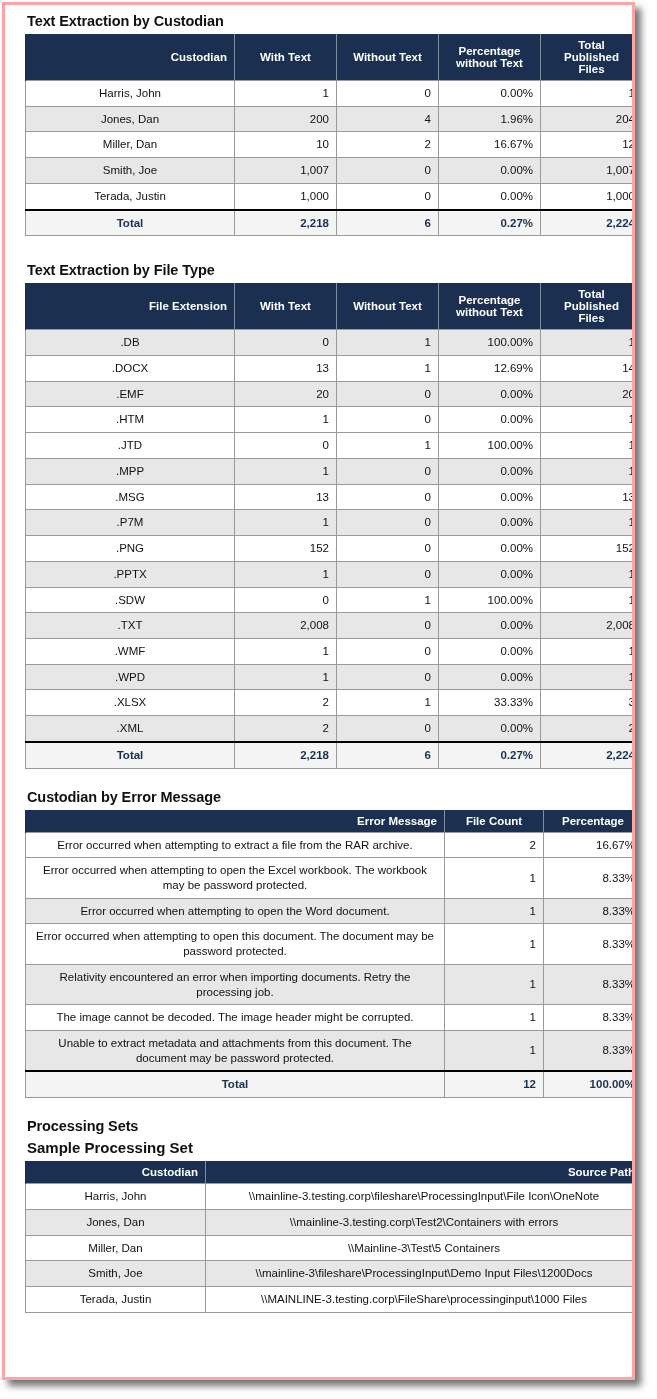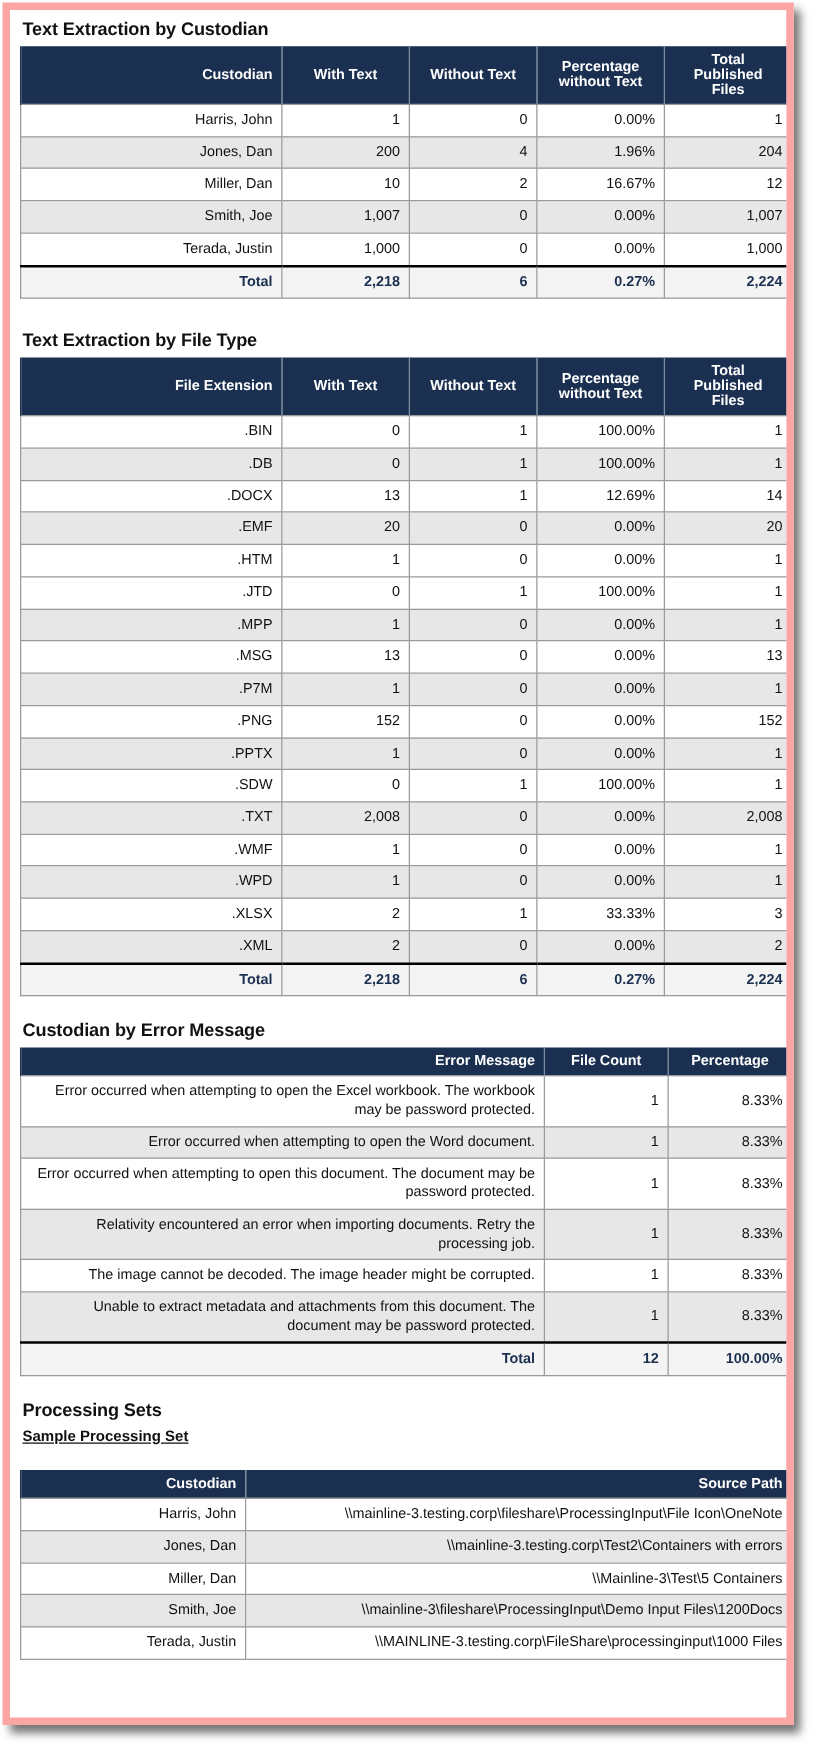--- a/index.html
+++ b/index.html
@@ -15,43 +15,43 @@
   }
 
   
   #page {
     position: absolute;
     left: 2px;
     top: 2px;
     width: 633px;
     height: 1378px;
     background: #ffffff;
-    border: 6px solid #fca5a5;
+    border: 3px solid #fca5a5;
     box-shadow: 6px 6px 7px rgba(0,0,0,0.55);
     box-sizing: border-box;
     overflow: hidden;
+    padding-left: 12px;
   }
   #inner {
     padding: 8px 8px 0 8px;
   }
 
   
   .section-title {
     font-size: 14.5px;
     font-weight: bold;
     color: #111111;
     margin: 0 0 5px 2px;
     letter-spacing: -0.1px;
   }
   .sub-title {
-    font-size: 12px;
+    font-size: 15px;
     font-weight: bold;
     color: #111111;
-    margin: 0 0 20px 2px;
-    text-decoration: underline;
+    margin: 0 0 5px 2px;
   }
   .gap-lg { height: 26px; }
   .gap-md { height: 20px; }
 
   
   table.rpt {
     border-collapse: collapse;
     width: 617px;
     table-layout: fixed;
     font-size: 11.5px;
@@ -71,21 +71,21 @@
   table.rpt th.last  { border-right: 1px solid #1b3050; }
   table.rpt th.lbl   { text-align: right; }
   table.rpt th.ctr   { text-align: center; }
 
   table.rpt td {
     border: 1px solid #9a9a9a;
     padding: 5px 7px;
     vertical-align: middle;
     line-height: 1.28;
   }
-  table.rpt td.lbl { text-align: right; }
+  table.rpt td.lbl { text-align: center; }
   table.rpt td.num { text-align: right; }
 
   tr.alt td { background: #e7e7e7; }
   tr.norm td { background: #ffffff; }
 
   tr.total td {
     background: #f4f4f4;
     color: #1b3050;
     font-weight: bold;
     border-top: 2px solid #000000;
@@ -208,27 +208,20 @@
             <span class="l2">without Text</span>
           </th>
           <th class="ctr last">
             <span class="l2">Total</span>
             <span class="l2">Published</span>
             <span class="l2">Files</span>
           </th>
         </tr>
       </thead>
       <tbody id="filetype-body">
-          <tr class="norm">
-            <td class="lbl">.BIN</td>
-            <td class="num">0</td>
-            <td class="num">1</td>
-            <td class="num">100.00%</td>
-            <td class="num">1</td>
-          </tr>
           <tr class="alt">
             <td class="lbl">.DB</td>
             <td class="num">0</td>
             <td class="num">1</td>
             <td class="num">100.00%</td>
             <td class="num">1</td>
           </tr>
           <tr class="norm">
             <td class="lbl">.DOCX</td>
             <td class="num">13</td>
@@ -356,20 +349,25 @@
         </colgroup>
       <thead>
         <tr>
           <th class="lbl first">Error Message</th>
           <th class="ctr">File Count</th>
           <th class="ctr last">Percentage</th>
         </tr>
       </thead>
       <tbody id="errors-body">
           <tr class="norm">
+            <td class="lbl">Error occurred when attempting to extract a file from the RAR archive.</td>
+            <td class="num">2</td>
+            <td class="num">16.67%</td>
+          </tr>
+          <tr class="norm">
             <td class="lbl">Error occurred when attempting to open the Excel workbook. The workbook may be password protected.</td>
             <td class="num">1</td>
             <td class="num">8.33%</td>
           </tr>
           <tr class="alt">
             <td class="lbl">Error occurred when attempting to open the Word document.</td>
             <td class="num">1</td>
             <td class="num">8.33%</td>
           </tr>
           <tr class="norm">

